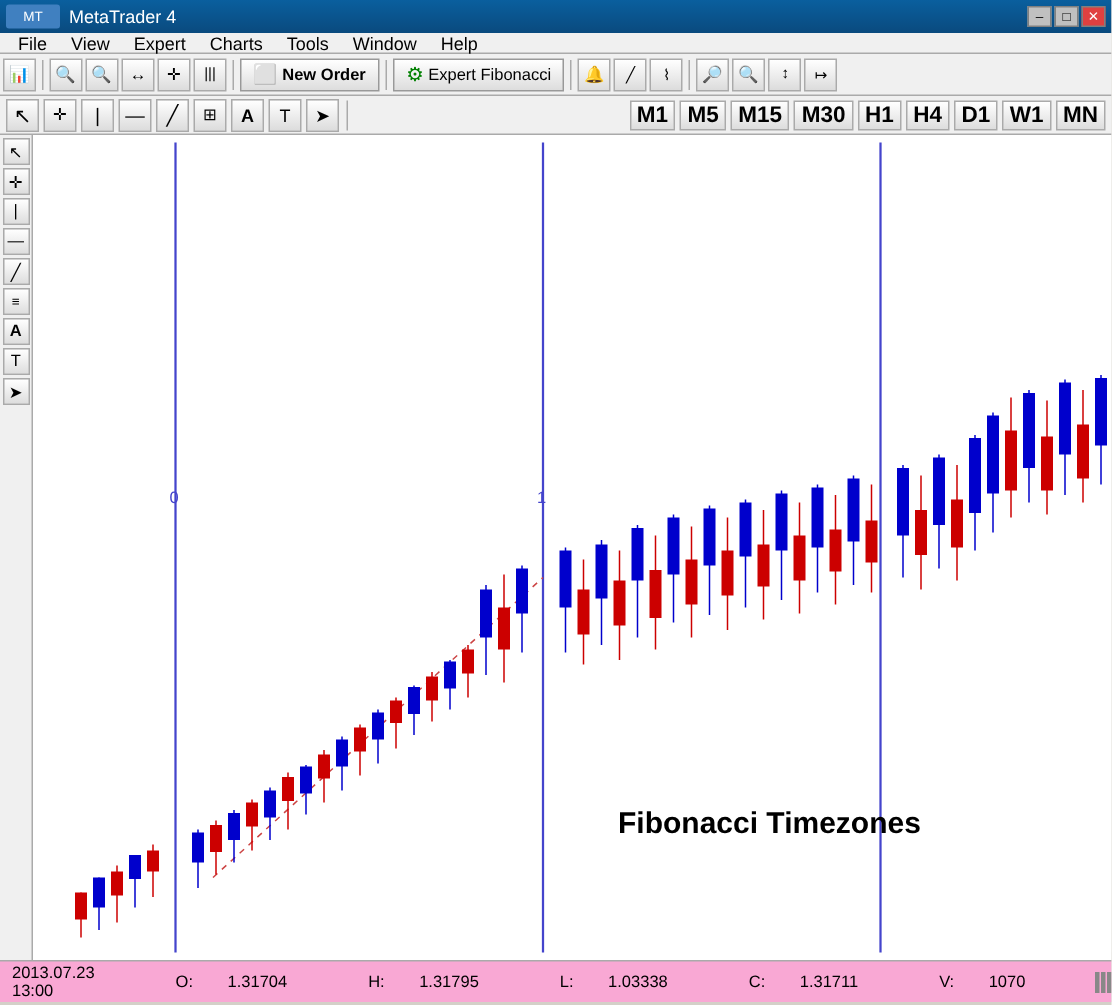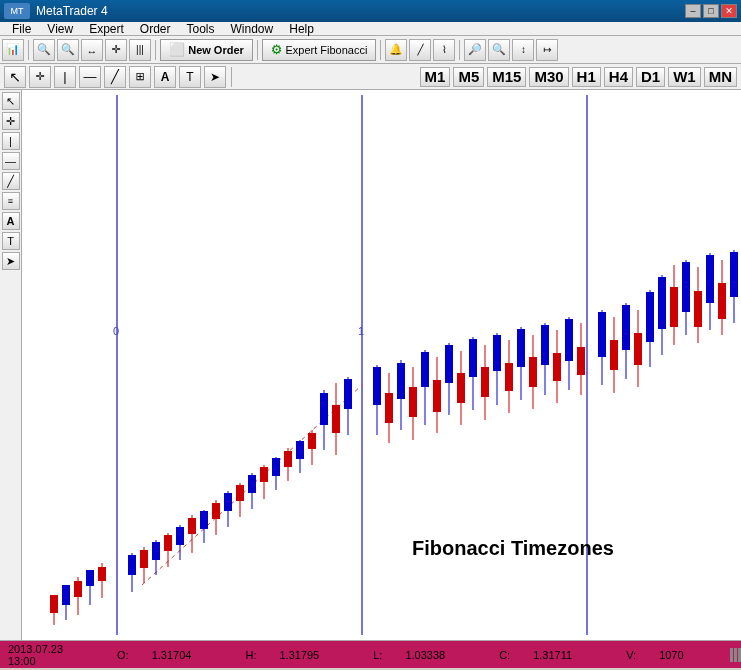--- a/index.html
+++ b/index.html
@@ -144,50 +144,50 @@
     }
 
     #chart-svg {
       width: 100%;
       height: 100%;
     }
 
     
     #statusbar {
       height: 28px;
-      background: #be185d;
+      background: #f9a8d4;
       border-top: 1px solid #aaa;
       display: flex;
       align-items: center;
       padding: 0 8px;
       font-size: 11px;
       gap: 23px;
     }
     .status-sep { width: 1px; height: 14px; background: #aaa; margin: 0 4px; }
   </style>
 </head>
 <body>
 
 <div id="titlebar">
   <div style="display:flex;align-items:center;gap:6px;">
-    <div style="width:26px;height:16px;background:#4080c0;border-radius:2px;font-size:9px;color:white;display:flex;align-items:center;justify-content:center;text-align:right;">MT</div>
+    <div style="width:36px;height:16px;background:#4080c0;border-radius:2px;font-size:9px;color:white;display:flex;align-items:center;justify-content:center;text-align:right;">MT</div>
     <span>MetaTrader 4</span>
   </div>
   <div class="win-controls">
     <div class="win-btn">–</div>
     <div class="win-btn">□</div>
     <div class="win-btn close">✕</div>
   </div>
 </div>
 
 <div id="menubar">
   <div class="menu-item">File</div>
   <div class="menu-item">View</div>
   <div class="menu-item">Expert</div>
-  <div class="menu-item">Order</div>
+  <div class="menu-item">Charts</div>
   <div class="menu-item">Tools</div>
   <div class="menu-item">Window</div>
   <div class="menu-item">Help</div>
 </div>
 
 <div id="toolbar1">
   <div class="tb-btn" title="New Chart">
     <span>📊</span>
   </div>
   <div class="tb-separator"></div>

